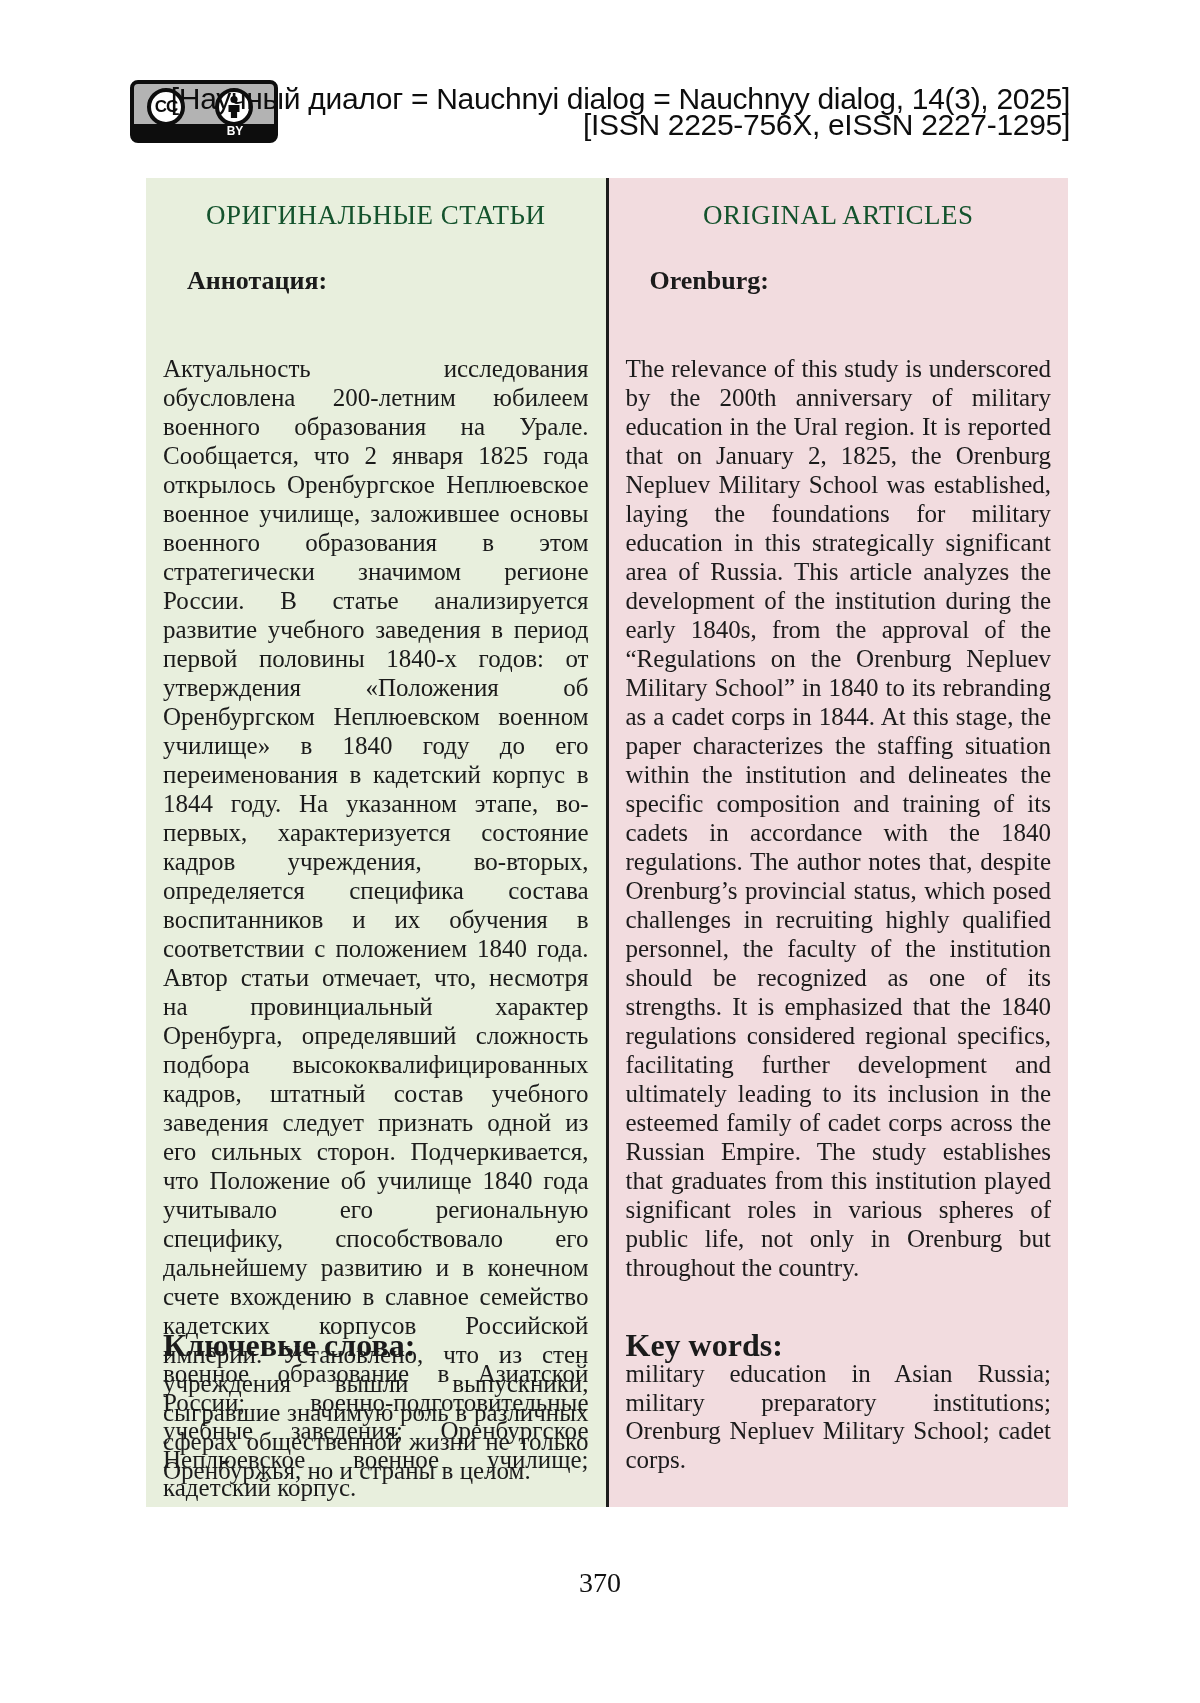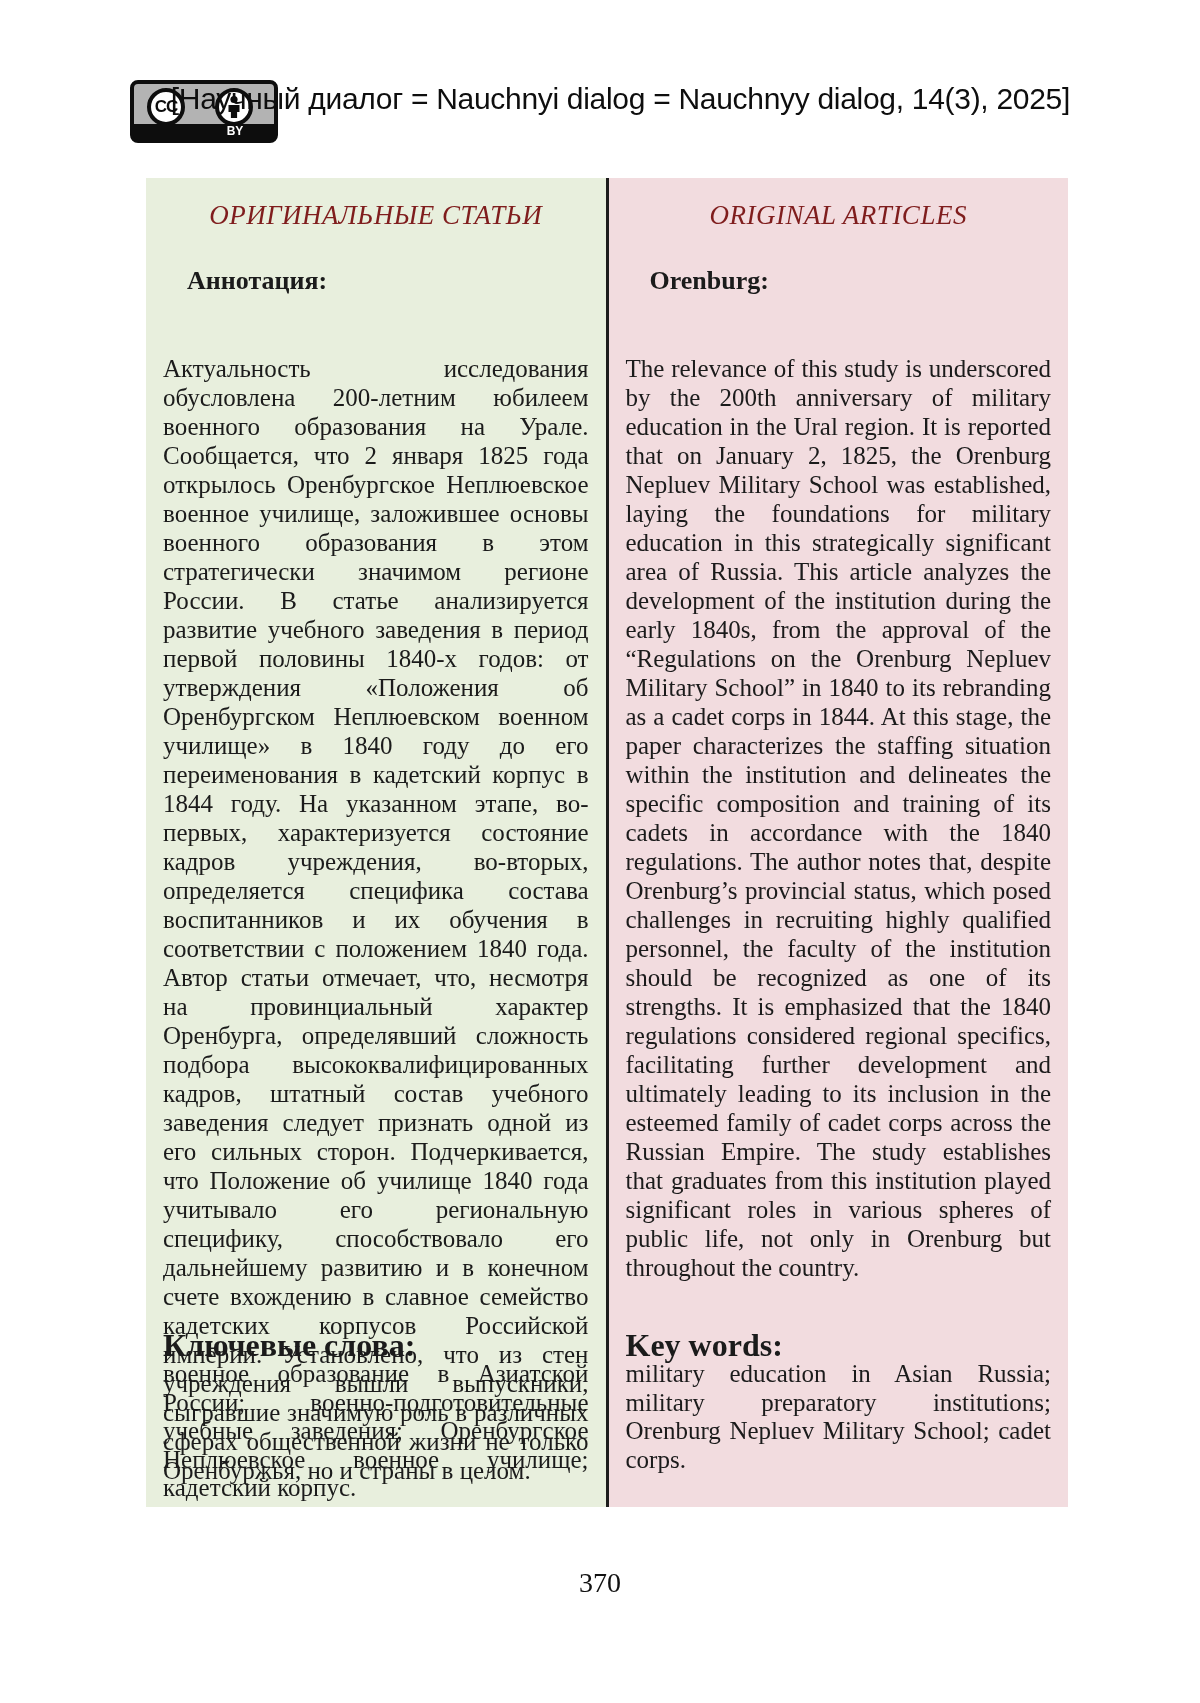--- a/index.html
+++ b/index.html
@@ -54,21 +54,21 @@
   
   .abstract-block {
     position: absolute; left: 146px; top: 178px; width: 922px; height: 1329px;
     display: flex;
   }
   .col { flex: 1 1 0; position: relative; }
   .col-divider { width: 3px; background: #1c1c1c; flex: 0 0 3px; }
 
   .section-title {
     position: absolute; top: 22px; left: 0; right: 0; text-align: center;
-    font-size: 27px; letter-spacing: 0.5px; white-space: nowrap; color: #7f1d1d; font-style: italic;
+    font-size: 27px; letter-spacing: 0.5px; white-space: nowrap; color: #14532d;
   }
   .abs-label {
     position: absolute; top: 88px; left: 17px; right: 17px;
     font-weight: bold; font-size: 26px; margin-left: 24px;
   }
   .abs-text {
     position: absolute; top: 176px; left: 17px; right: 17px;
     font-size: 25px; line-height: 29px; text-align: justify;
     hyphens: auto; -webkit-hyphens: auto;
   }
@@ -101,20 +101,21 @@
           <path d="M5.5 10 h11 v7 h-2.4 v6 h-6.2 v-6 H5.5 Z" fill="#0d0d0d"></path>
         </svg>
       </div>
       <div class="cc-strip"></div>
       <span class="by-label">BY</span>
     </div>
 
 
     <div class="journal-info">
       <div>[Научный диалог = Nauchnyi dialog = Nauchnyy dialog, 14(3), 2025]</div>
+      <div>[ISSN 2225-756X, eISSN 2227-1295]</div>
     </div>
   </div>
 
   <div class="abstract-block">
 
     <div class="col" lang="ru" style="background:#e8efdd;">
       <div class="section-title">ОРИГИНАЛЬНЫЕ СТАТЬИ</div>
       <div class="abs-label">Аннотация:</div>
       <div class="abs-text">Актуальность исследования обусловлена 200-летним юбилеем военного образования на Урале. Сообщается, что 2 января 1825 года открылось Оренбургское Неплюевское военное училище, заложившее основы военного образования в этом стратегически значимом регионе России. В статье анализируется развитие учебного заведения в период первой половины 1840-х годов: от утверждения «Положения об Оренбургском Неплюевском военном училище» в 1840 году до его переименования в кадетский корпус в 1844 году. На указанном этапе, во-первых, характеризуется состояние кадров учреждения, во-вторых, определяется специфика состава воспитанников и их обучения в соответствии с положением 1840 года. Автор статьи отмечает, что, несмотря на провинциальный характер Оренбурга, определявший сложность подбора высококвалифицированных кадров, штатный состав учебного заведения следует признать одной из его сильных сторон. Подчеркивается, что Положение об училище 1840 года учитывало его региональную специфику, способствовало его дальнейшему развитию и в конечном счете вхождению в славное семейство кадетских корпусов Российской империи. Установлено, что из стен учреждения вышли выпускники, сыгравшие значимую роль в различных сферах общественной жизни не только Оренбуржья, но и страны в целом.</div>
       <div class="kw-block">

